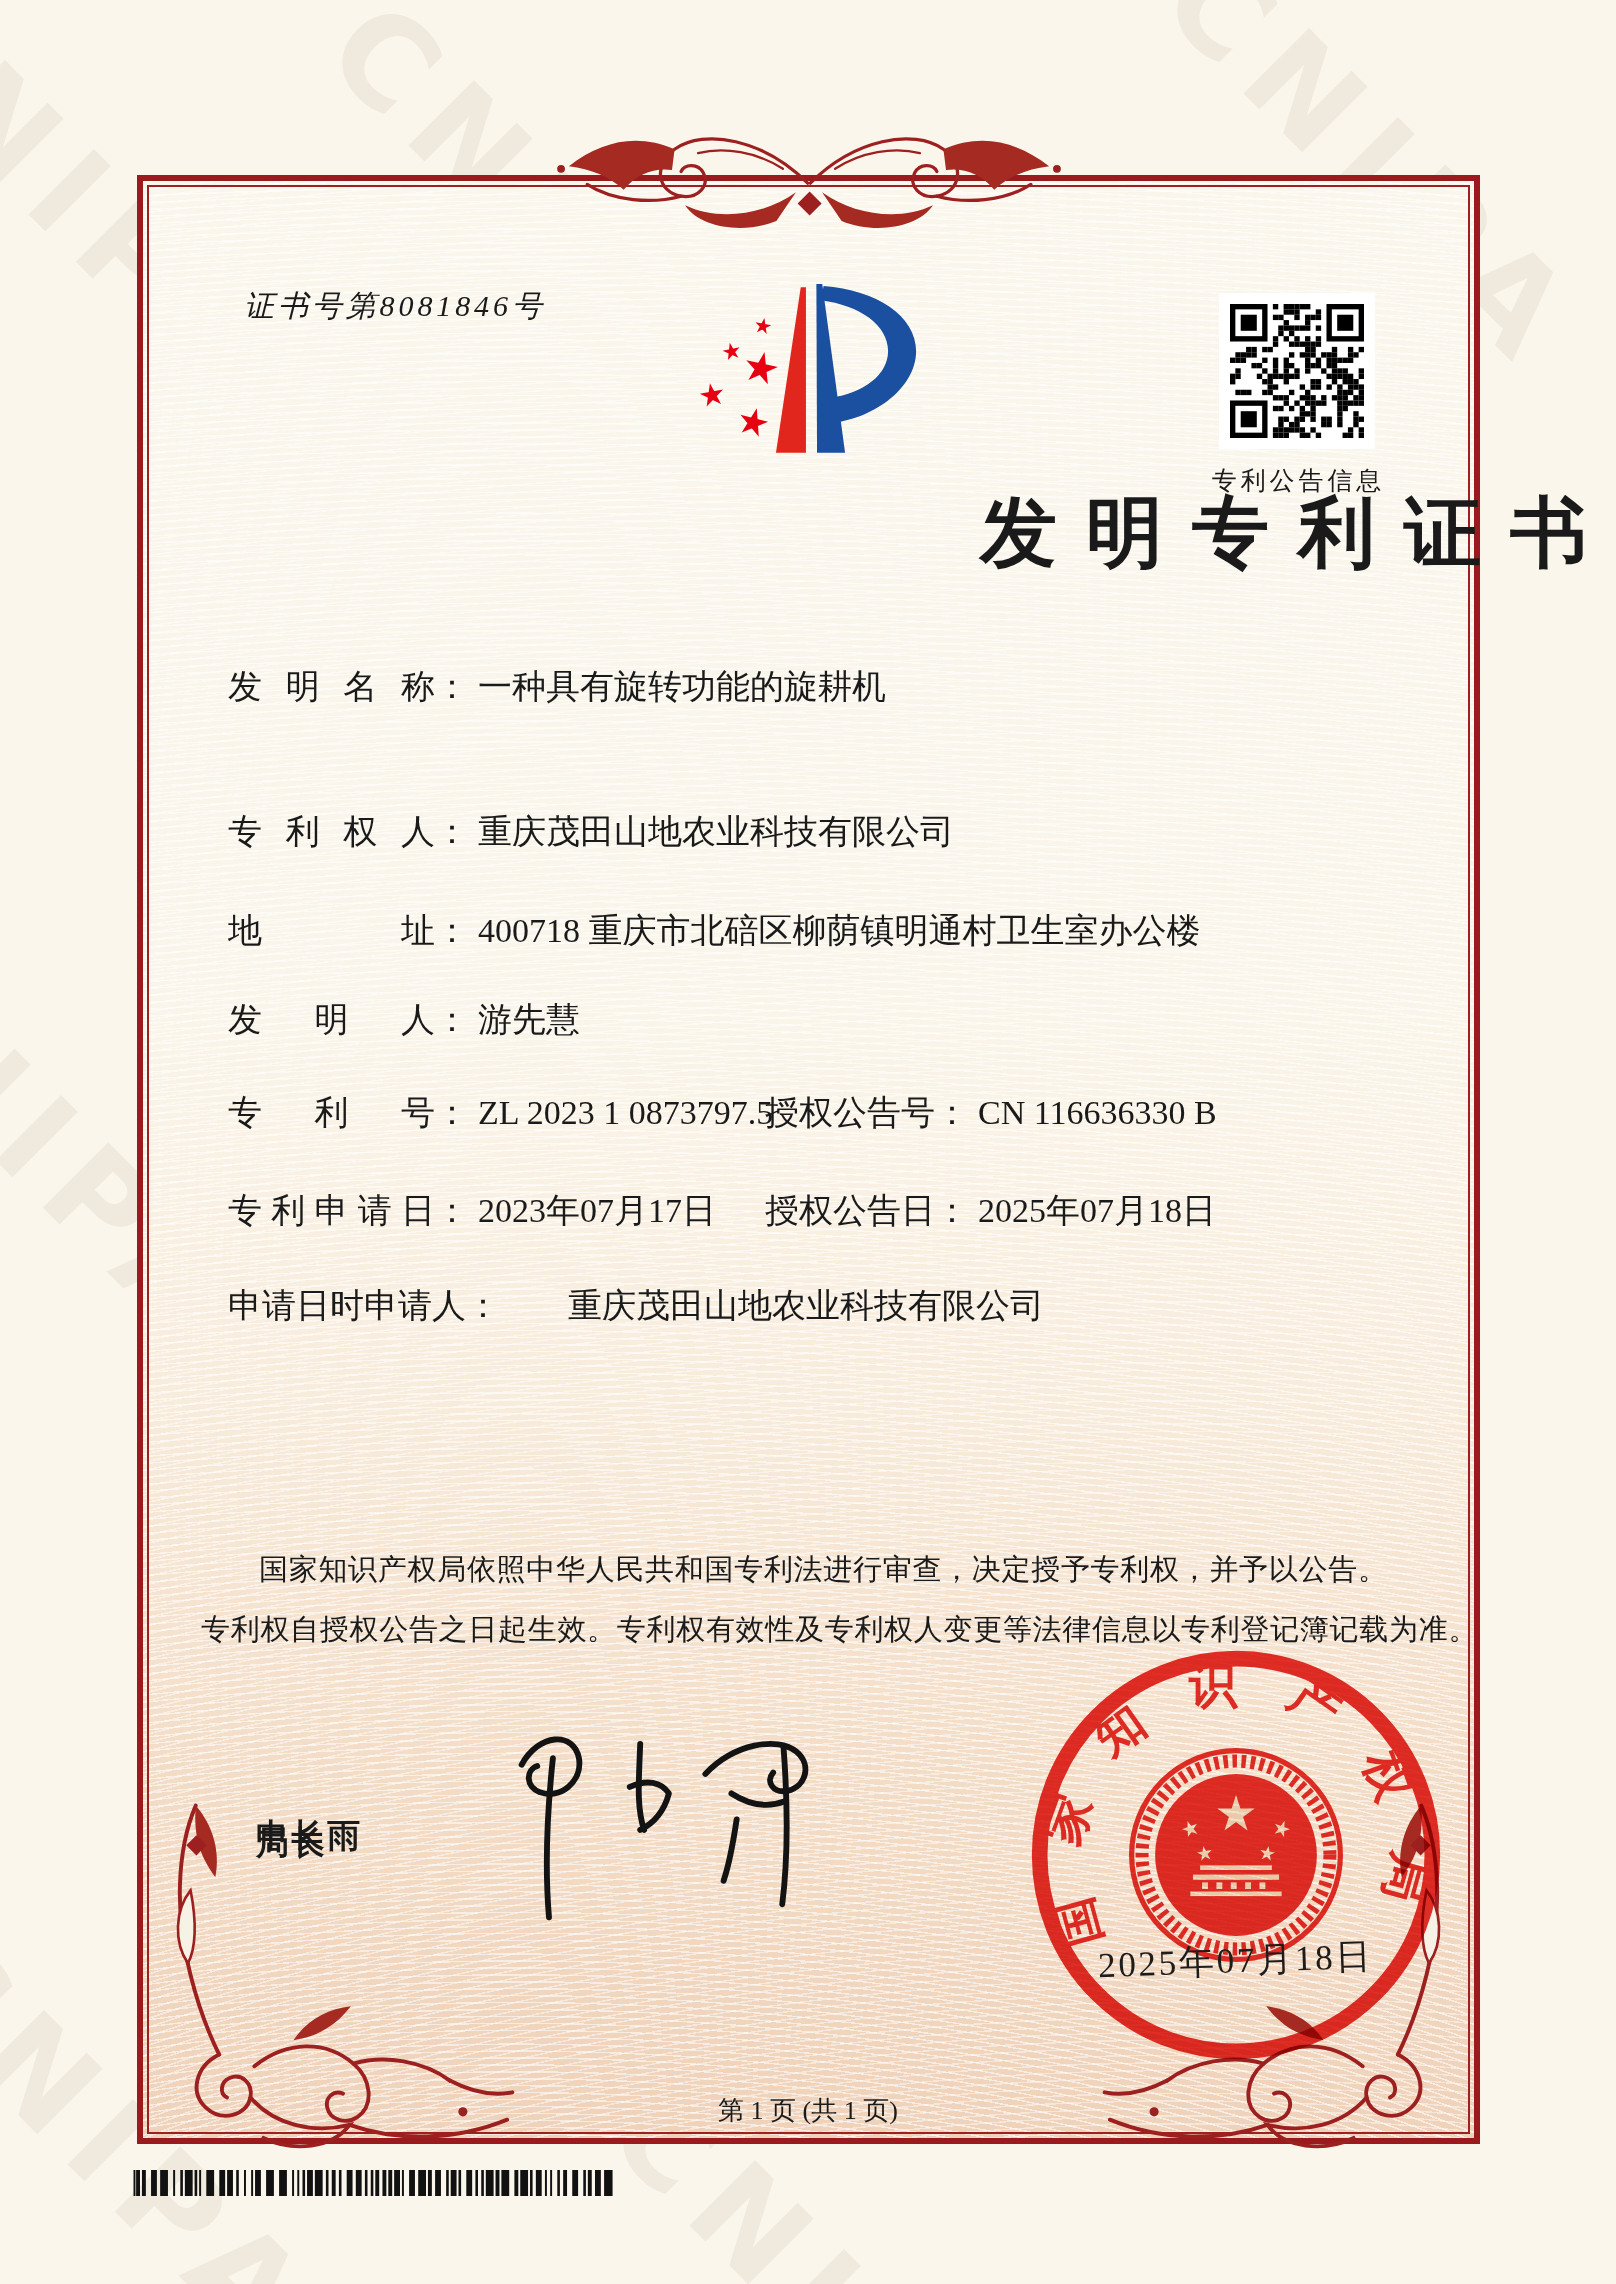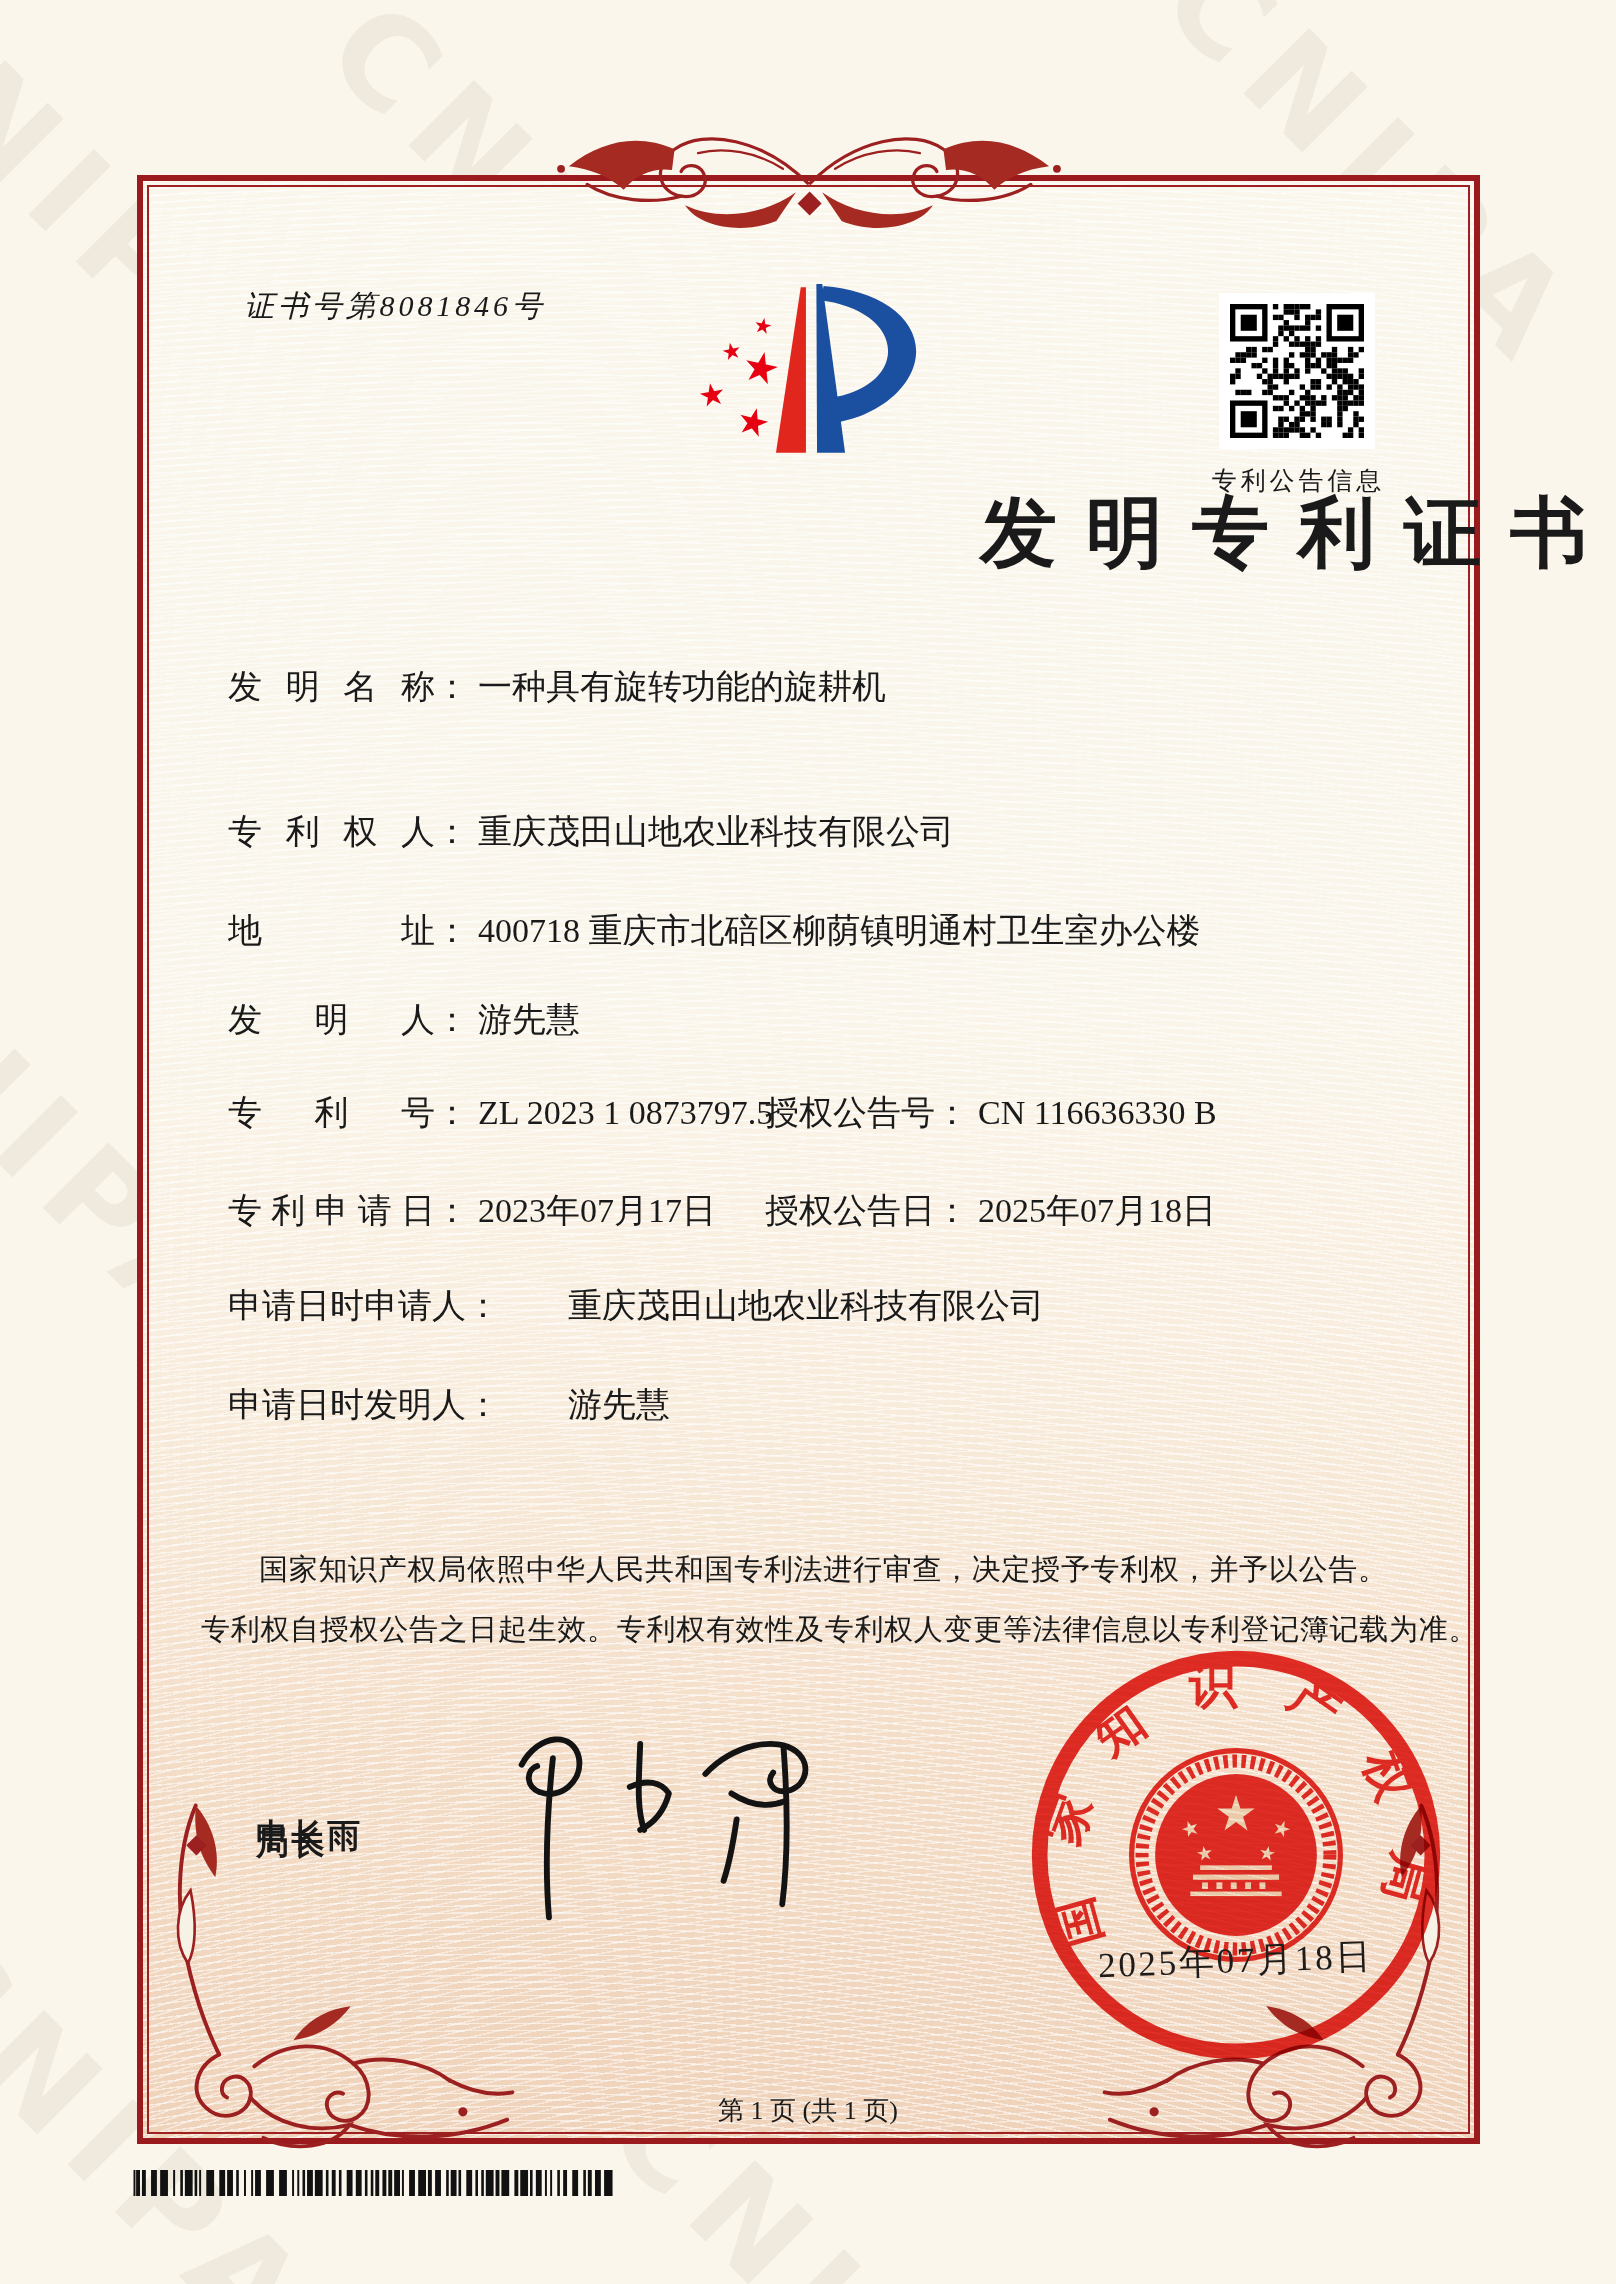--- a/index.html
+++ b/index.html
@@ -352,23 +352,20 @@
   </div>
   <div class="row" style="left:228px;top:1188px">
     <span class="lab">专利申请日</span><span class="colon">：</span><span>2023年07月17日</span>
   </div>
   <div class="row" style="left:765px;top:1188px">
     <span class="lab wide">授权公告日</span><span class="colon">：</span><span>2025年07月18日</span>
   </div>
   <div class="row" style="left:228px;top:1283px">
     <span class="lab wide">申请日时申请人</span><span class="colon">：</span><span class="gap">重庆茂田山地农业科技有限公司</span>
   </div>
-  <div class="row" style="left:228px;top:1382px">
-    <span class="lab wide">申请日时发明人</span><span class="colon">：</span><span class="gap">游先慧</span>
-  </div>
 
   <div class="notice" style="left:259px;top:1550px">国家知识产权局依照中华人民共和国专利法进行审查，决定授予专利权，并予以公告。</div>
   <div class="notice" style="left:201px;top:1610px">专利权自授权公告之日起生效。专利权有效性及专利权人变更等法律信息以专利登记簿记载为准。</div>
 
   <div class="who" style="left:256px;top:1801px">局长</div>
   <div class="who" style="left:256px;top:1794px">申长雨</div>
 
   <svg class="abs" style="left:476px;top:1702px" width="404" height="222" viewBox="0 0 620 340">
     <g stroke="#131313" stroke-width="9" fill="none" stroke-linecap="round" stroke-linejoin="round">
       <path d="M118 86 C108 180 106 260 112 330"></path>

